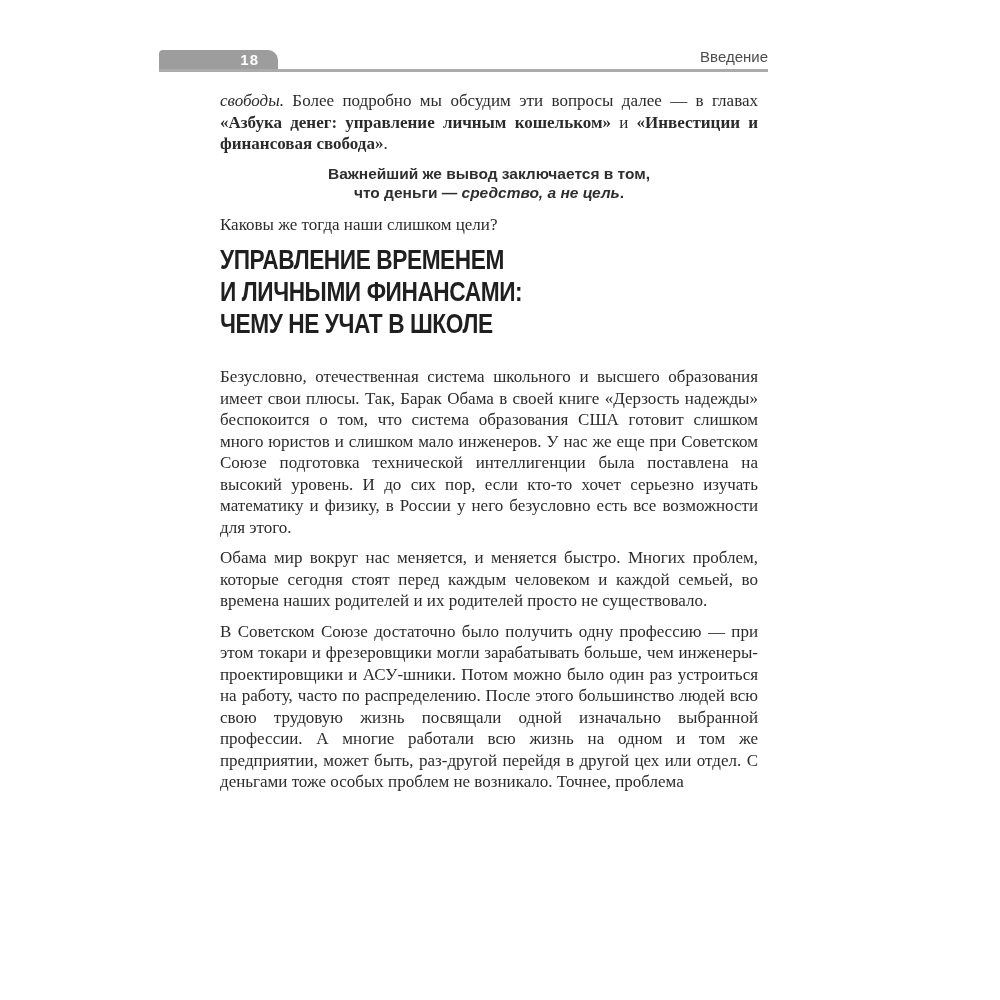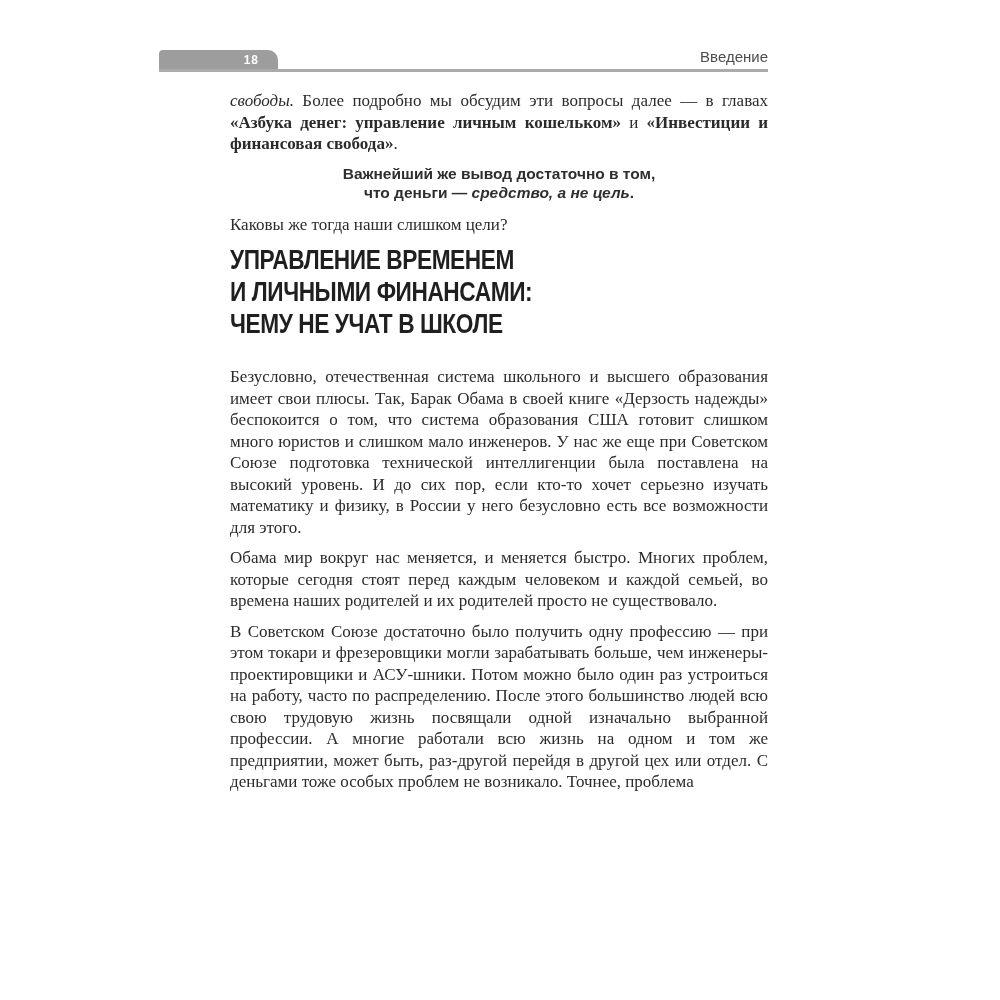--- a/index.html
+++ b/index.html
@@ -22,40 +22,40 @@
   .page{position:absolute;inset:0;background:var(--page-bg);}
 
   
   .page-number-tab{
     position:absolute;left:159px;top:50px;
     width:119px;height:19px;
     background:var(--tab-gray);
     border-radius:4px 10px 0 0;
     color:#ffffff;
     font-family:"Liberation Sans","DejaVu Sans",sans-serif;
-    font-weight:bold;font-size:12px;line-height:20px;
+    font-weight:bold;font-size:15px;line-height:20px;
     text-align:right;padding-right:19px;
     letter-spacing:1px;
     box-sizing:border-box;
   }
   .header-rule{
     position:absolute;left:159px;top:69px;
     width:609px;height:3px;
     background:var(--rule-gray);
   }
   .running-title{
     position:absolute;right:232px;top:47px;
     font-family:"Liberation Sans","DejaVu Sans",sans-serif;
     font-size:15px;line-height:20px;
     color:var(--running-gray);
   }
 
   
   .content{
-    position:absolute;left:230px;top:90px;width:538px;
+    position:absolute;left:220px;top:90px;width:538px;
   }
   p.body{
     margin:0 0 9px 0;
     font-size:17px;line-height:21.5px;
     text-align:justify;
     color:var(--text-dark);
     hyphens:auto;
   }
   p.body em{font-style:italic;}
   p.body strong{font-weight:bold;}
@@ -94,21 +94,21 @@
     <span>18</span>
   </div>
   <div class="header-rule"></div>
   <div class="running-title">Введение</div>
 
   <main class="content">
 
     <p class="body"><em>свободы.</em><span> Более подробно мы обсудим эти вопросы далее — в главах </span><strong>«Азбука денег: управление личным кошельком»</strong><span> и </span><strong>«Инвестиции и финансовая свобода»</strong><span>.</span></p>
 
     <div class="quote">
-      <div>Важнейший же вывод достаточно в том,</div>
+      <div>Важнейший же вывод заключается в том,</div>
       <div><span>что деньги — </span><em>средство, а не цель</em><span>.</span></div>
     </div>
 
     <p class="body question">Каковы же тогда наши слишком цели?</p>
 
     <h1 class="section-heading">
       <span class="hl">УПРАВЛЕНИЕ ВРЕМЕНЕМ</span>
       <span class="hl">И ЛИЧНЫМИ ФИНАНСАМИ:</span>
       <span class="hl">ЧЕМУ НЕ УЧАТ В ШКОЛЕ</span>
     </h1>

